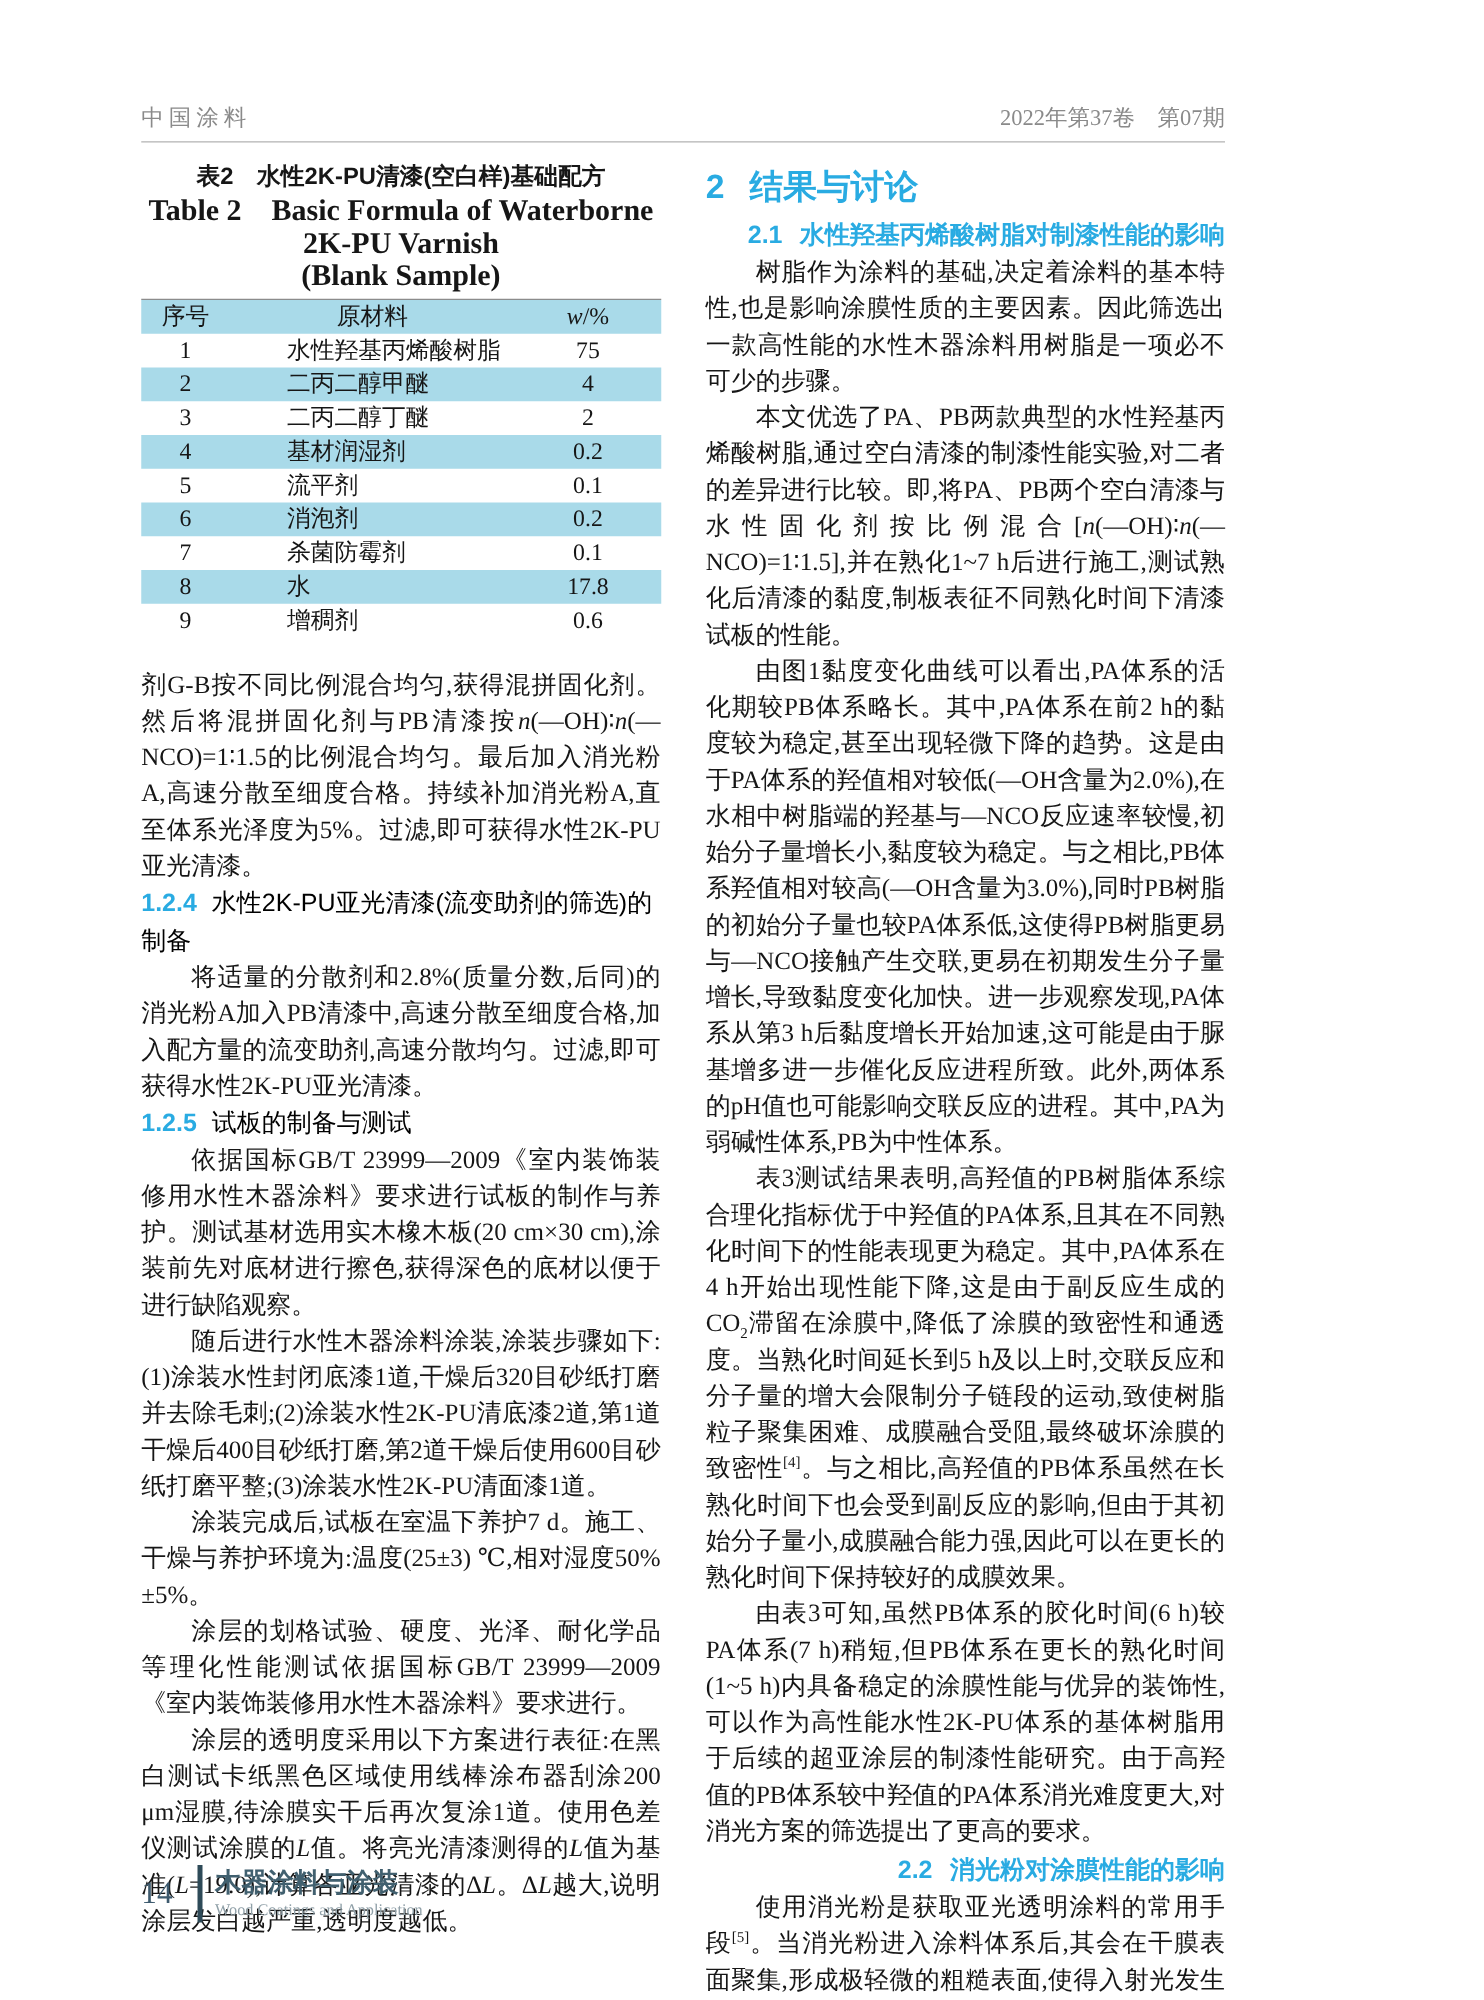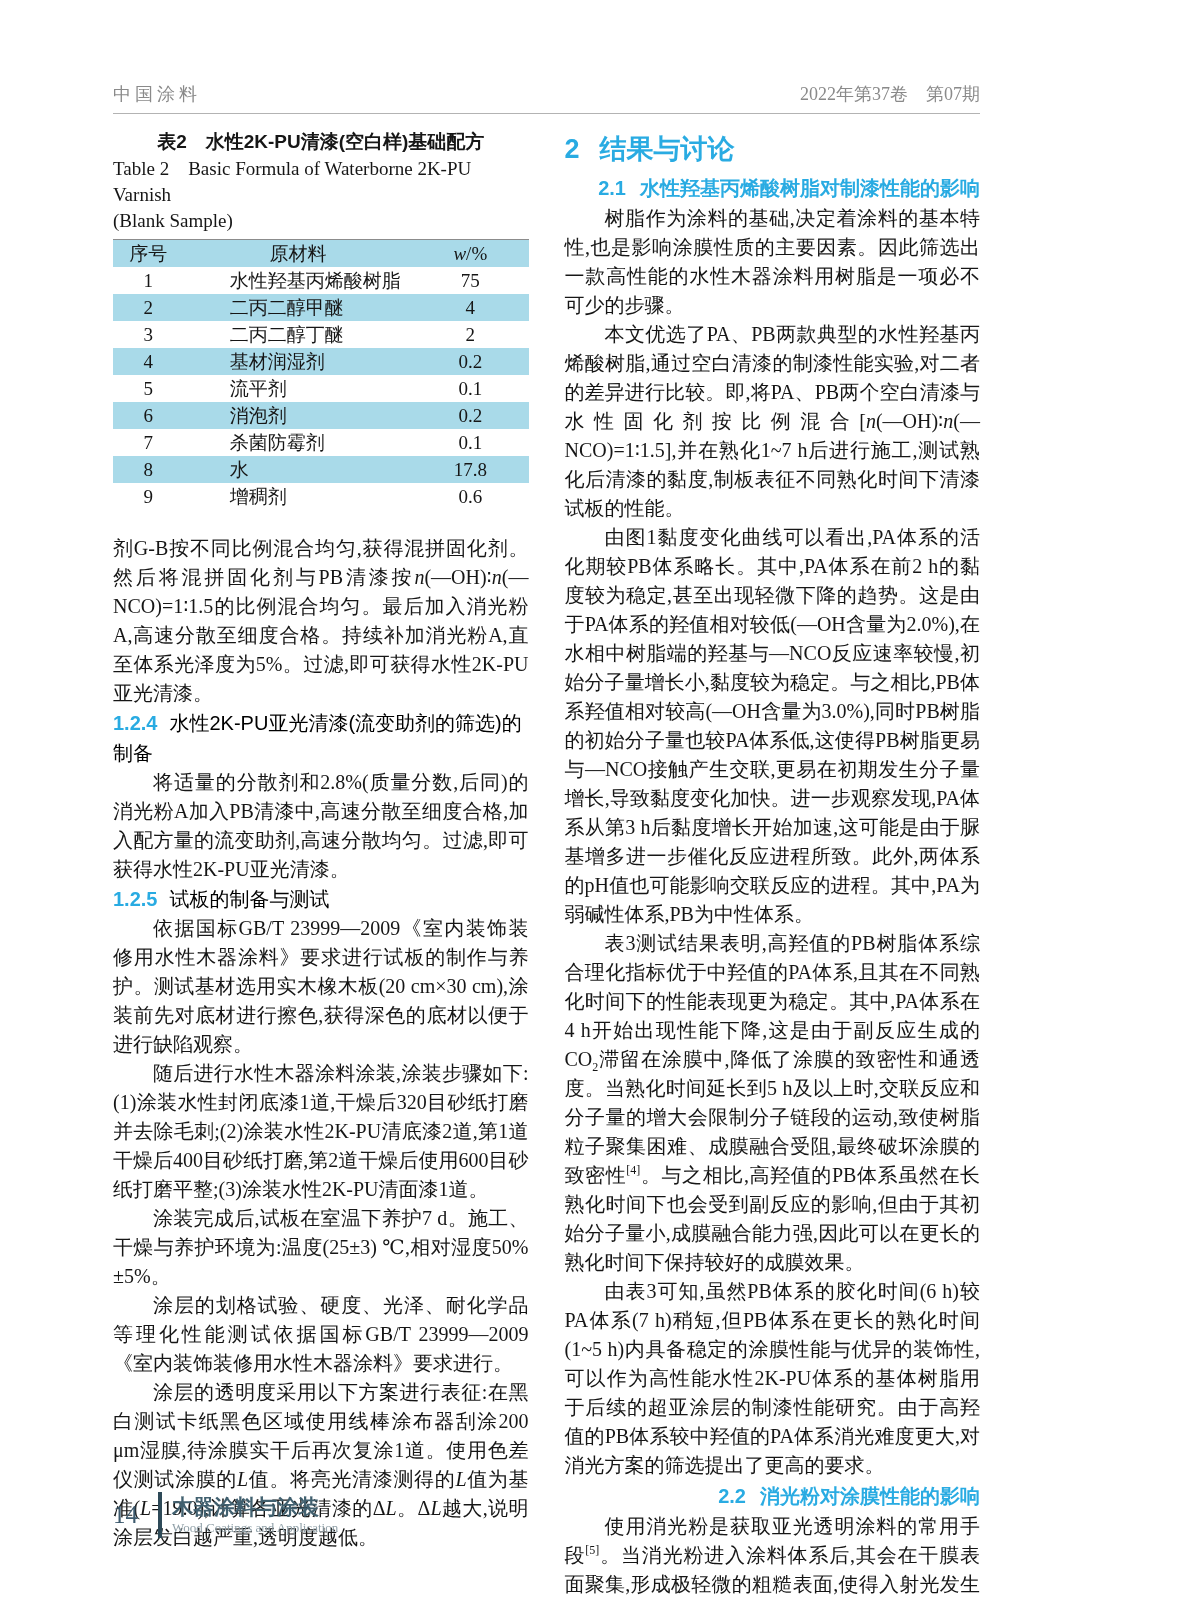--- a/index.html
+++ b/index.html
@@ -18,21 +18,21 @@
     border-bottom:1px solid #b3b3b3;
     font-size:18px;color:#8a8a8a;
   }
   .header .journal{letter-spacing:4px;}
   .columns{display:flex;gap:36px;margin-top:14px;}
   .col{width:463px;}
 
   
   .cap-cn{font-family:"Liberation Sans","DejaVu Sans",sans-serif;font-weight:bold;
           font-size:19px;line-height:28px;text-align:center;}
-  .cap-en{font-weight:normal;font-size:19px;line-height:26px;}
+  .cap-en{font-weight:bold;font-size:24px;line-height:26px;text-align:center;}
 
   
   table.formula{width:100%;border-collapse:collapse;margin-top:5px;margin-bottom:24px;
                 border-top:1px solid #8c8c8c;font-size:19px;}
   table.formula col.c1{width:17%;}
   table.formula col.c2{width:55%;}
   table.formula col.c3{width:28%;}
   table.formula th,table.formula td{font-weight:normal;line-height:27px;padding:0;margin-left:28px;}
   table.formula thead tr{background:#a9dae9;}
   table.formula tbody tr:nth-child(even){background:#a9dae9;}

